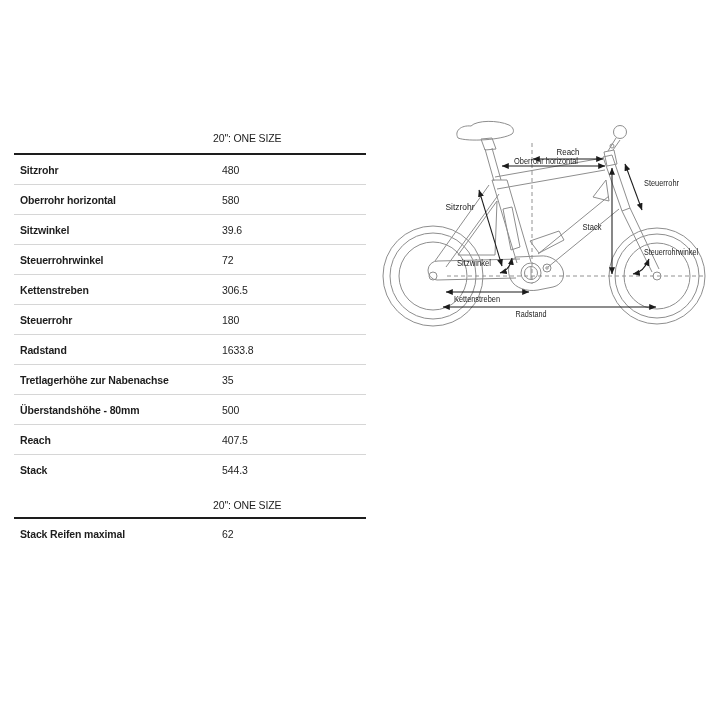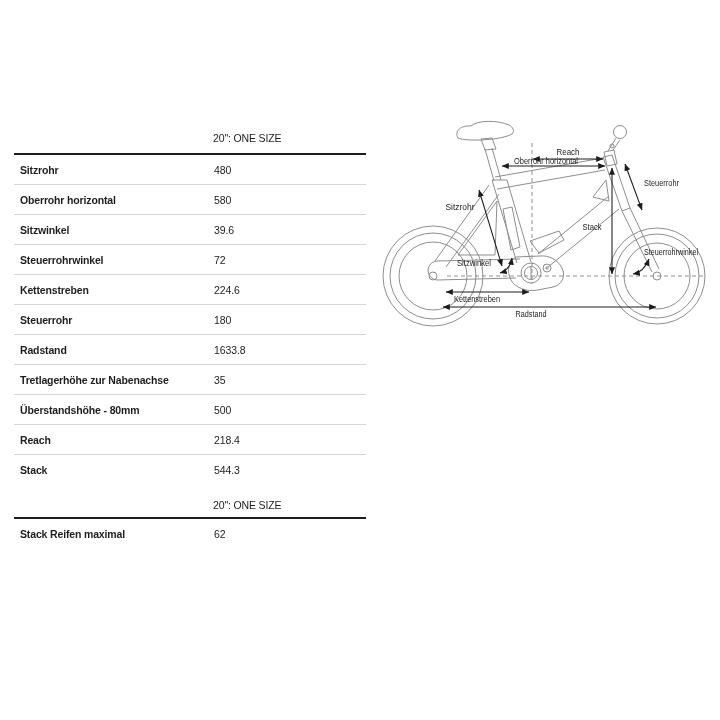--- a/index.html
+++ b/index.html
@@ -9,21 +9,21 @@
   }
   
   .tables{position:absolute;left:14px;top:128px;width:352px;}
   .thead{height:25px;border-bottom:2px solid #1d1d1d;position:relative;}
   .thead .htxt{position:absolute;left:199px;top:4px;font-size:10.5px;letter-spacing:-0.15px;}
   .thead2{height:33px;border-bottom:2px solid #1d1d1d;position:relative;}
   .thead2 .htxt{position:absolute;left:199px;bottom:6px;font-size:10.5px;letter-spacing:-0.15px;}
   .trow{height:29px;display:flex;align-items:center;border-bottom:1px solid #d6d6d6;position:relative;}
   .trow.last{border-bottom:none;}
   .tlabel{font-weight:bold;font-size:10.5px;letter-spacing:-0.15px;padding-left:6px;white-space:nowrap;}
-  .tvalue{position:absolute;left:200px;font-size:10.5px;letter-spacing:-0.1px;}
+  .tvalue{position:absolute;left:208px;font-size:10.5px;letter-spacing:-0.1px;}
   
   .diagram{position:absolute;left:380px;top:105px;width:340px;height:235px;}
   .bike{stroke:#8e8e8e;stroke-width:1;fill:none;}
   .dash{stroke:#868686;stroke-width:0.9;fill:none;stroke-dasharray:4 3;}
   .dim{stroke:#1c1c1c;stroke-width:1.05;fill:none;}
   .dlabel{font-family:"Liberation Sans", sans-serif;font-size:8.5px;fill:#1c1c1c;}
 </style>
 </head>
 <body>
 
@@ -43,41 +43,41 @@
   <div class="trow">
     <span class="tlabel">Sitzwinkel</span>
     <span class="tvalue">39.6</span>
   </div>
   <div class="trow">
     <span class="tlabel">Steuerrohrwinkel</span>
     <span class="tvalue">72</span>
   </div>
   <div class="trow">
     <span class="tlabel">Kettenstreben</span>
-    <span class="tvalue">224.6</span>
+    <span class="tvalue">306.5</span>
   </div>
   <div class="trow">
     <span class="tlabel">Steuerrohr</span>
     <span class="tvalue">180</span>
   </div>
   <div class="trow">
     <span class="tlabel">Radstand</span>
     <span class="tvalue">1633.8</span>
   </div>
   <div class="trow">
     <span class="tlabel">Tretlagerhöhe zur Nabenachse</span>
     <span class="tvalue">35</span>
   </div>
   <div class="trow">
     <span class="tlabel">Überstandshöhe - 80mm</span>
     <span class="tvalue">500</span>
   </div>
   <div class="trow">
     <span class="tlabel">Reach</span>
-    <span class="tvalue">218.4</span>
+    <span class="tvalue">407.5</span>
   </div>
   <div class="trow last">
     <span class="tlabel">Stack</span>
     <span class="tvalue">544.3</span>
   </div>
 
   <div class="thead2">
     <span class="htxt">20": ONE SIZE</span>
   </div>
   <div class="trow last">

